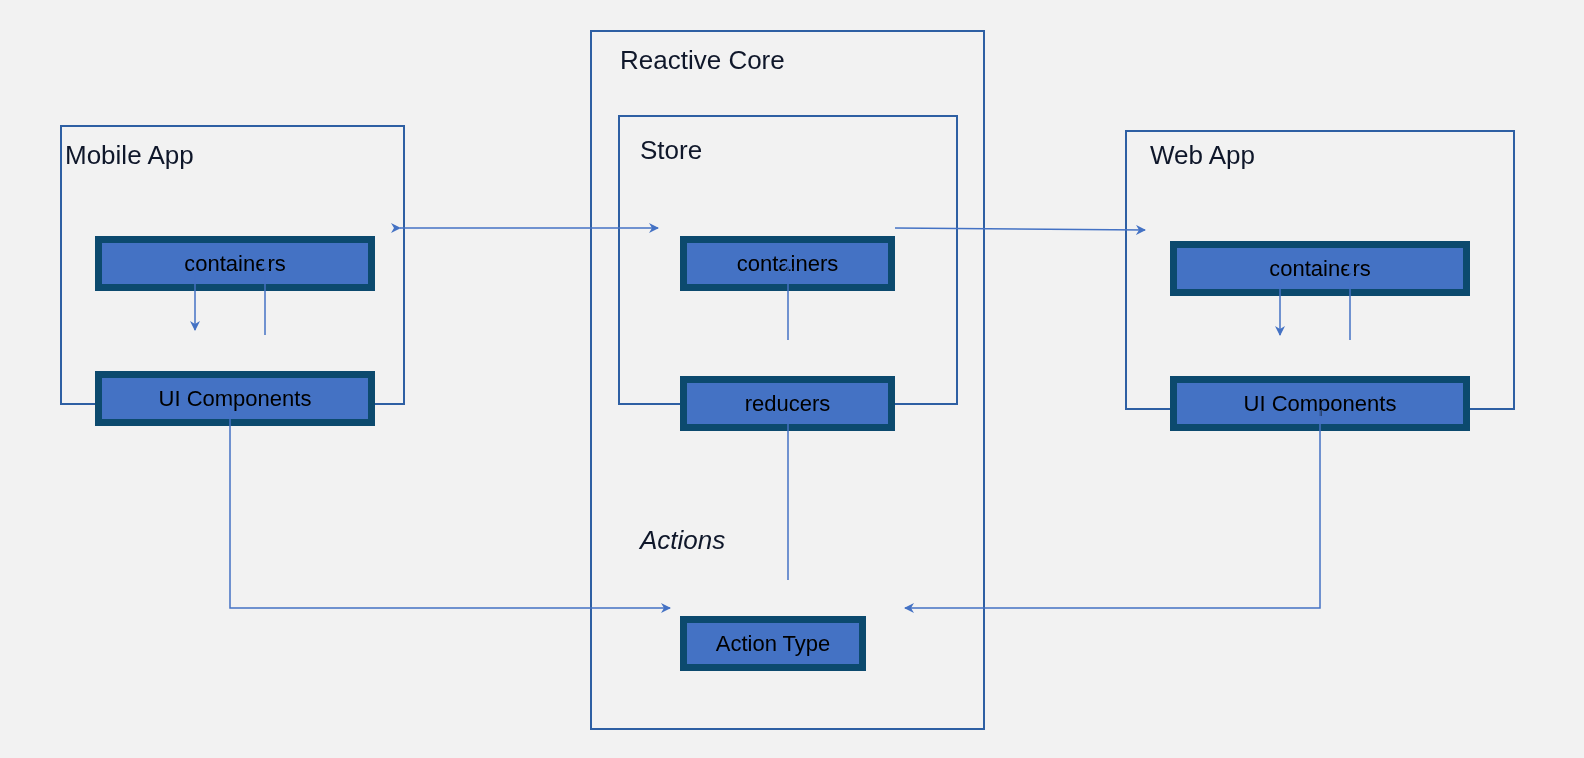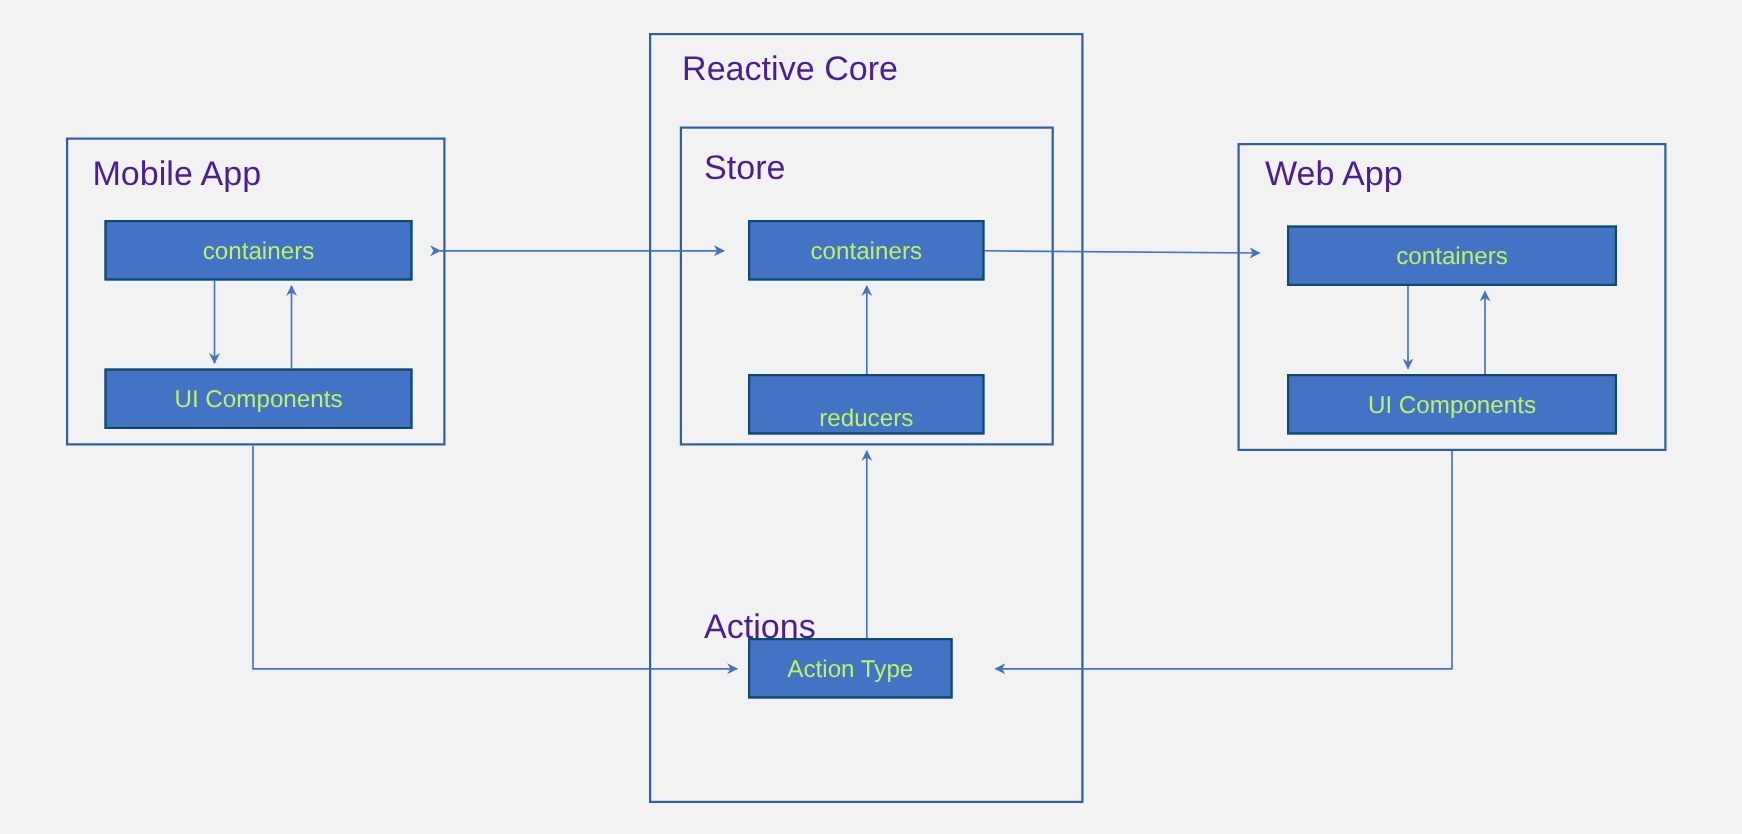--- a/index.html
+++ b/index.html
@@ -16,32 +16,33 @@
     height: 758px;
   }
   .outline-box {
     position: absolute;
     border: 2px solid #2e5fa3;
     box-sizing: border-box;
   }
   .solid-box {
     position: absolute;
     background: #4472c4;
-    border: 2px solid #0c4a6e;
-    color: #bef264;
+    border: 7px solid #0c4a6e;
+    color: #000000;
     display: flex;
     align-items: center;
     justify-content: center;
     font-size: 22px;
     box-sizing: border-box;
+    margin-top: 36px;
   }
   .title {
     position: absolute;
-    font-size: 31px;
-    color: #4c1d95;
+    font-size: 26px;
+    color: #0f172a;
   }
   svg.arrow-layer {
     position: absolute;
     left: 0;
     top: 0;
     width: 1584px;
     height: 758px;
     pointer-events: none;
   }
   .arrow-stroke {
@@ -52,41 +53,41 @@
   .arrow-head {
     fill: #4472c4;
   }
 </style>
 </head>
 <body>
 
 <div class="canvas">
 
   <div class="outline-box" style="left:60px; top:125px; width:345px; height:280px;"></div>
-  <div class="title" style="left:84px; top:140px;text-align:right;">Mobile App</div>
+  <div class="title" style="left:65px; top:140px;text-align:right;">Mobile App</div>
   <div class="solid-box" style="left:95px; top:200px; width:280px; height:55px;">
     <span>containers</span>
   </div>
   <div class="solid-box" style="left:95px; top:335px; width:280px; height:55px;">
     <span>UI Components</span>
   </div>
 
   <div class="outline-box" style="left:590px; top:30px; width:395px; height:700px;"></div>
   <div class="title" style="left:620px; top:45px;">Reactive Core</div>
 
   <div class="outline-box" style="left:618px; top:115px; width:340px; height:290px;"></div>
   <div class="title" style="left:640px; top:135px;text-align:center;">Store</div>
   <div class="solid-box" style="left:680px; top:200px; width:215px; height:55px;">
     <span>containers</span>
   </div>
-  <div class="solid-box" style="left:680px; top:340px; width:215px; height:55px;align-items:flex-end;">
+  <div class="solid-box" style="left:680px; top:340px; width:215px; height:55px;">
     <span>reducers</span>
   </div>
 
-  <div class="title" style="left:640px; top:552px;">Actions</div>
+  <div class="title" style="left:640px; top:525px;font-style:italic;">Actions</div>
   <div class="solid-box" style="left:680px; top:580px; width:186px; height:55px;">
     <span>Action Type</span>
   </div>
 
   <div class="outline-box" style="left:1125px; top:130px; width:390px; height:280px;"></div>
   <div class="title" style="left:1150px; top:140px;">Web App</div>
   <div class="solid-box" style="left:1170px; top:205px; width:300px; height:55px;">
     <span>containers</span>
   </div>
   <div class="solid-box" style="left:1170px; top:340px; width:300px; height:55px;">

